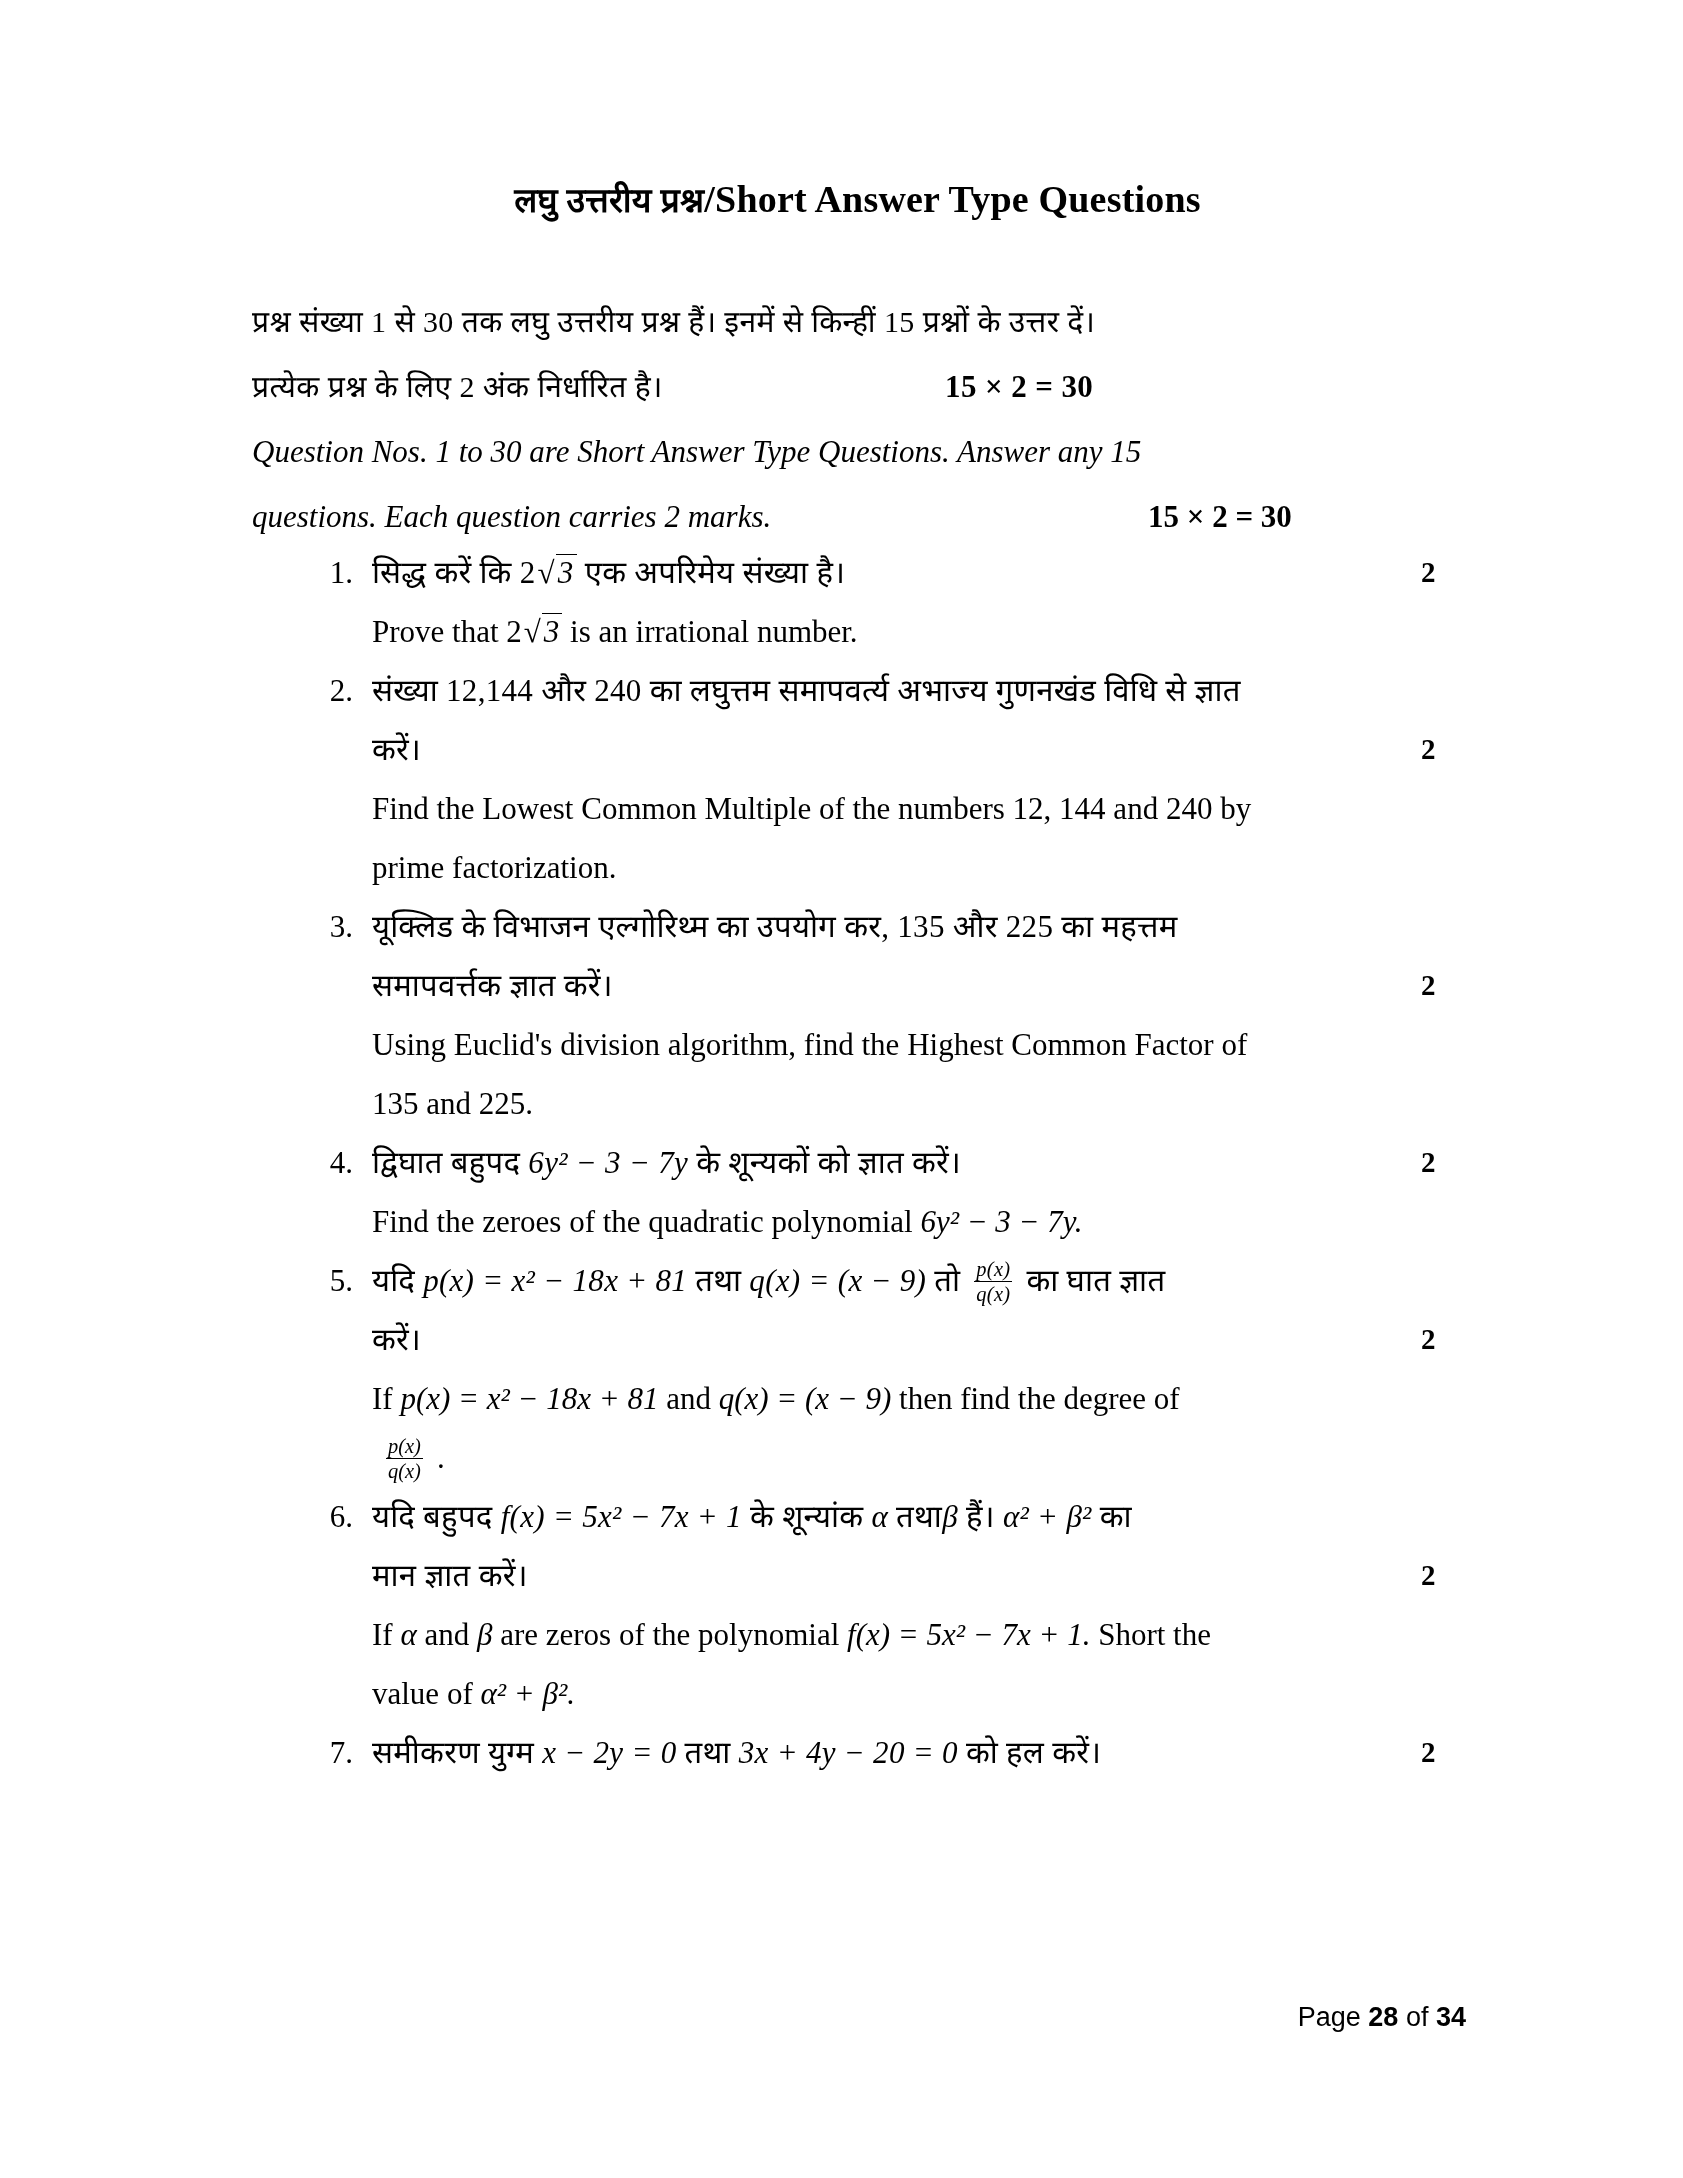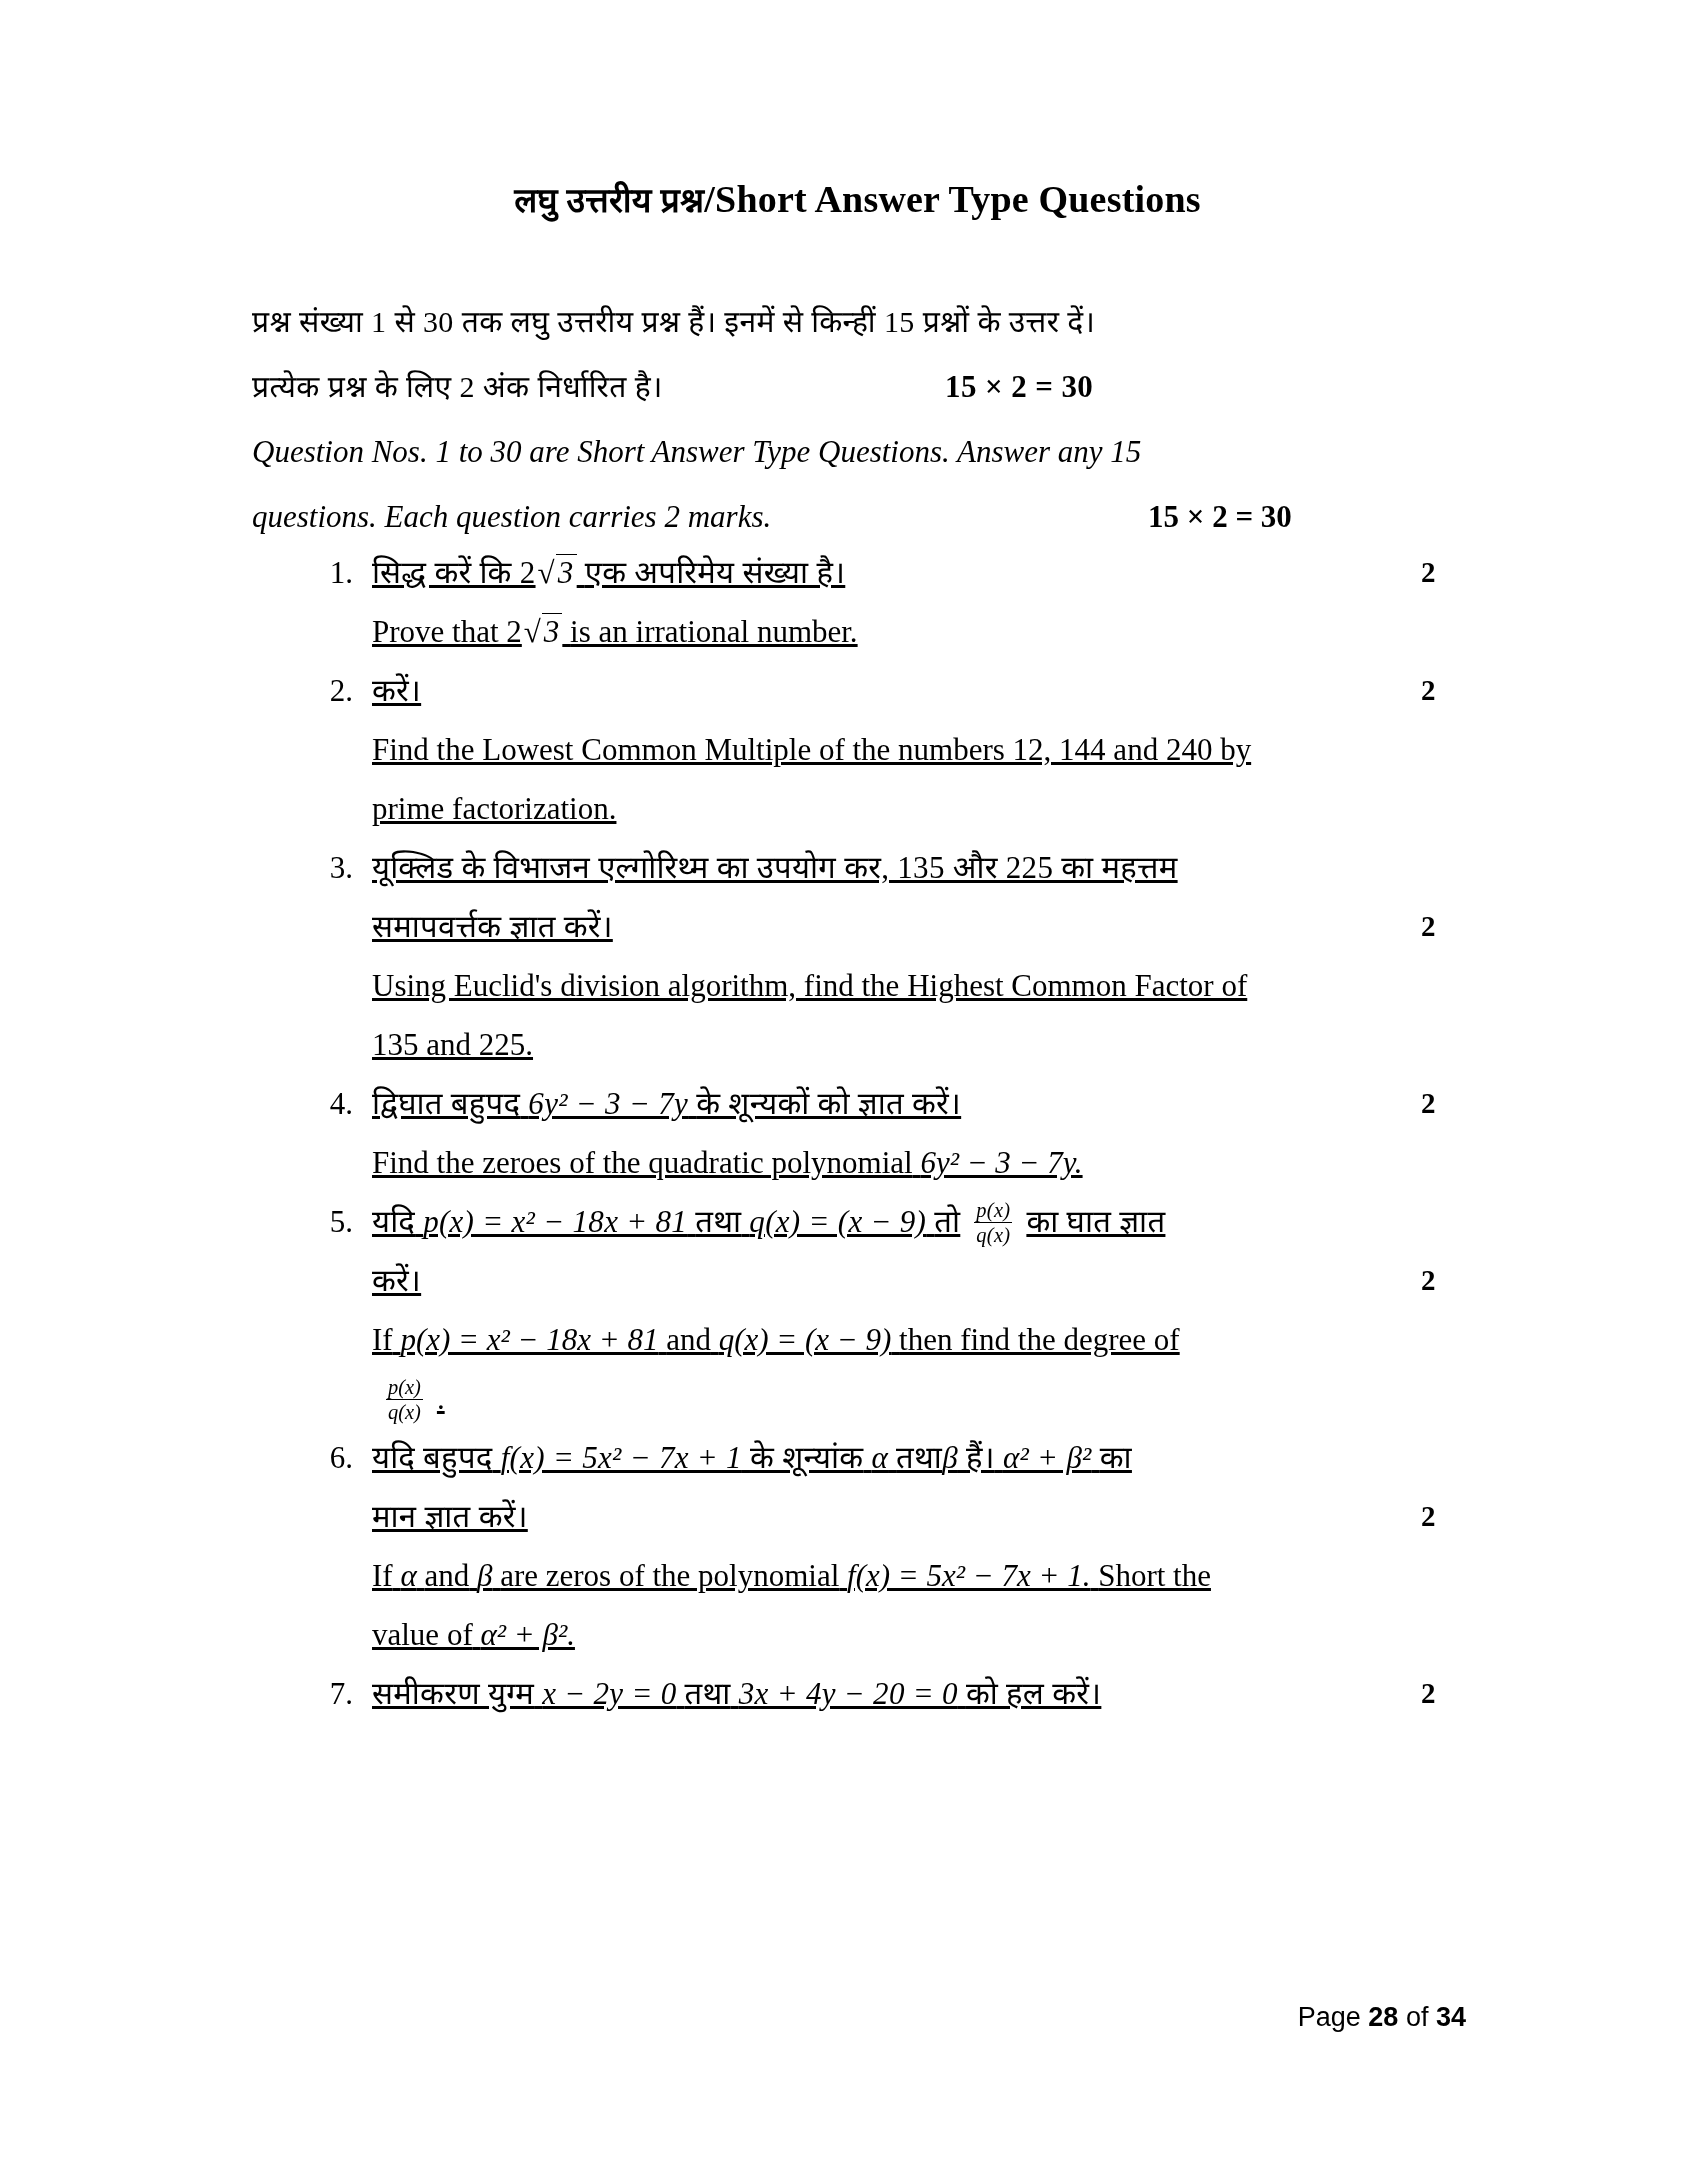--- a/index.html
+++ b/index.html
@@ -88,21 +88,20 @@
   }
   .qbody {
     margin-left: 67px;
     position: relative;
   }
   .qline {
     position: relative;
     font-size: 31px;
     line-height: 59px;
     white-space: nowrap;
-    text-decoration: underline;
   }
   .qline.hindi { letter-spacing: 0.3px; }
   .qline.english { }
   .marks {
     position: absolute;
     left: 1049px;
     font-weight: bold;
     font-size: 29px;
   }
 
@@ -182,20 +181,21 @@
         <div class="qline english">
           <span>Prove that 2</span><span class="sqrt">√<span class="radicand m">3</span></span>
           <span>is an irrational number.</span>
         </div>
       </div>
     </div>
 
     <div class="qitem">
       <div class="qnum">2.</div>
       <div class="qbody">
+        <div class="qline hindi">संख्या 12,144 और 240 का लघुत्तम समापवर्त्य अभाज्य गुणनखंड विधि से ज्ञात</div>
         <div class="qline hindi">
           <span>करें।</span>
           <span class="marks">2</span>
         </div>
         <div class="qline english">Find the Lowest Common Multiple of the numbers 12, 144 and 240 by</div>
         <div class="qline english">prime factorization.</div>
       </div>
     </div>
 
     <div class="qitem">

